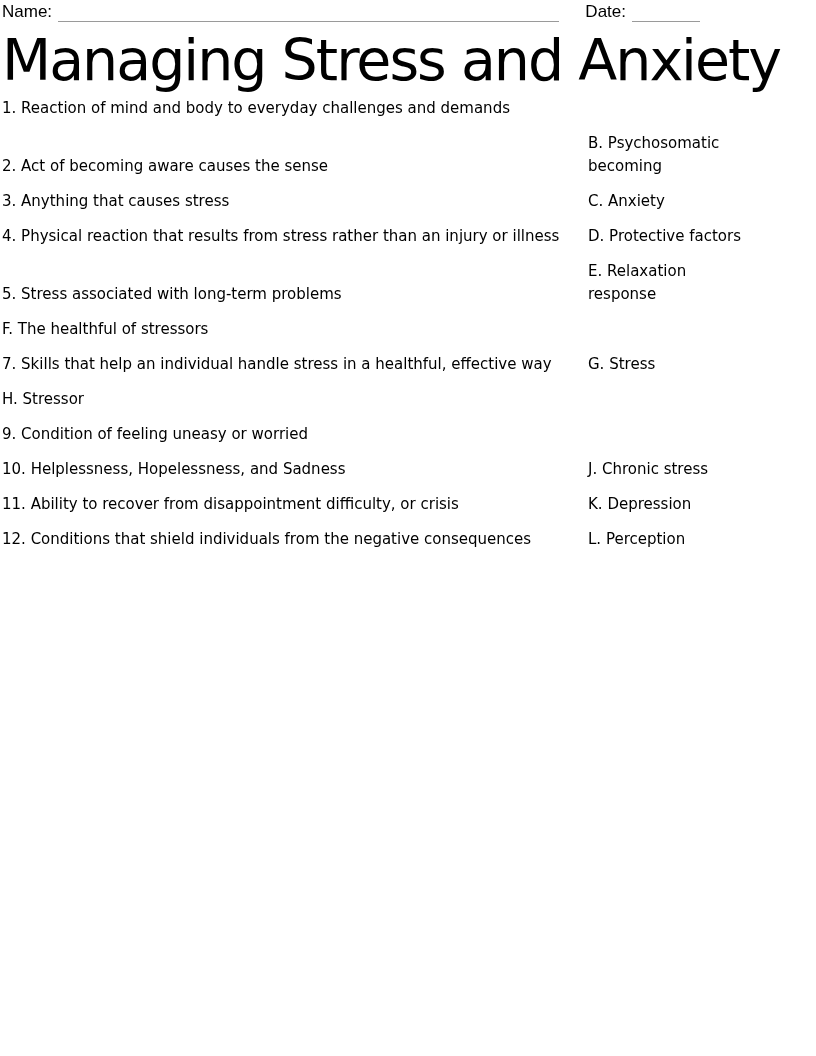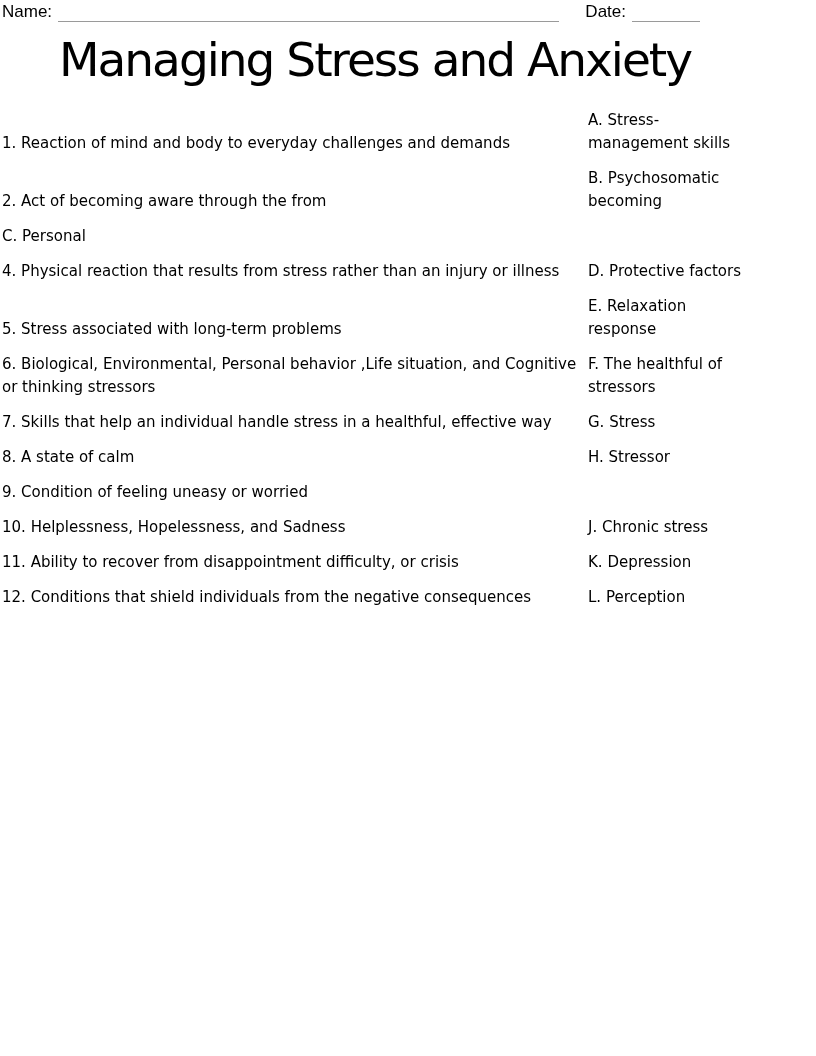--- a/index.html
+++ b/index.html
@@ -28,26 +28,26 @@
   .label { white-space: nowrap; }
   .blank-line {
     display: inline-block;
     border-bottom: 1.5px solid #9a9a9a;
     height: 18px;
   }
   .name-line { flex: 1 1 auto; margin-left: 6px; margin-right: 26px; }
   .date-line { width: 68px; margin-left: 6px; }
   
   .title {
-    text-align: center;
-    font-size: 47px;
+    text-align: left;
+    font-size: 57px;
     line-height: 62px;
     letter-spacing: -2px;
     margin-top: 7px;
-    margin-bottom: 18px;
+    margin-bottom: 6px;
     white-space: nowrap;
   }
   
   .rows { margin-top: 2px; }
   .match-row {
     display: flex;
     align-items: flex-end;
     margin-bottom: 12px;
     font-size: 15px;
     line-height: 23px;
@@ -72,54 +72,52 @@
     <span class="label">Date:</span>
     <span class="blank-line date-line"></span>
   </div>
 
   <div class="title">Managing Stress and Anxiety</div>
 
   <div class="rows">
 
     <div class="match-row">
       <div class="clue-cell"><span>1.</span> <span>Reaction of mind and body to everyday challenges and demands</span></div>
-      <div class="term-cell"><span>A.</span> <span>Stress-management skills</span></div>
     </div>
 
     <div class="match-row">
-      <div class="clue-cell"><span>2.</span> <span>Act of becoming aware through the from</span></div>
+      <div class="clue-cell"><span>2.</span> <span>Act of becoming aware causes the sense</span></div>
       <div class="term-cell"><span>B.</span> <span>Psychosomatic becoming</span></div>
     </div>
 
     <div class="match-row">
-      <div class="term-cell"><span>C.</span> <span>Personal</span></div>
+      <div class="clue-cell"><span>3.</span> <span>Anything that causes stress</span></div>
+      <div class="term-cell"><span>C.</span> <span>Anxiety</span></div>
     </div>
 
     <div class="match-row">
       <div class="clue-cell"><span>4.</span> <span>Physical reaction that results from stress rather than an injury or illness</span></div>
       <div class="term-cell"><span>D.</span> <span>Protective factors</span></div>
     </div>
 
     <div class="match-row">
       <div class="clue-cell"><span>5.</span> <span>Stress associated with long-term problems</span></div>
       <div class="term-cell"><span>E.</span> <span>Relaxation response</span></div>
     </div>
 
     <div class="match-row">
-      <div class="clue-cell"><span>6.</span> <span>Biological, Environmental, Personal behavior ,Life situation, and Cognitive or thinking stressors</span></div>
       <div class="term-cell"><span>F.</span> <span>The healthful of stressors</span></div>
     </div>
 
     <div class="match-row">
       <div class="clue-cell"><span>7.</span> <span>Skills that help an individual handle stress in a healthful, effective way</span></div>
       <div class="term-cell"><span>G.</span> <span>Stress</span></div>
     </div>
 
     <div class="match-row">
-      <div class="clue-cell"><span>8.</span> <span>A state of calm</span></div>
       <div class="term-cell"><span>H.</span> <span>Stressor</span></div>
     </div>
 
     <div class="match-row">
       <div class="clue-cell"><span>9.</span> <span>Condition of feeling uneasy or worried</span></div>
     </div>
 
     <div class="match-row">
       <div class="clue-cell"><span>10.</span> <span>Helplessness, Hopelessness, and Sadness</span></div>
       <div class="term-cell"><span>J.</span> <span>Chronic stress</span></div>

